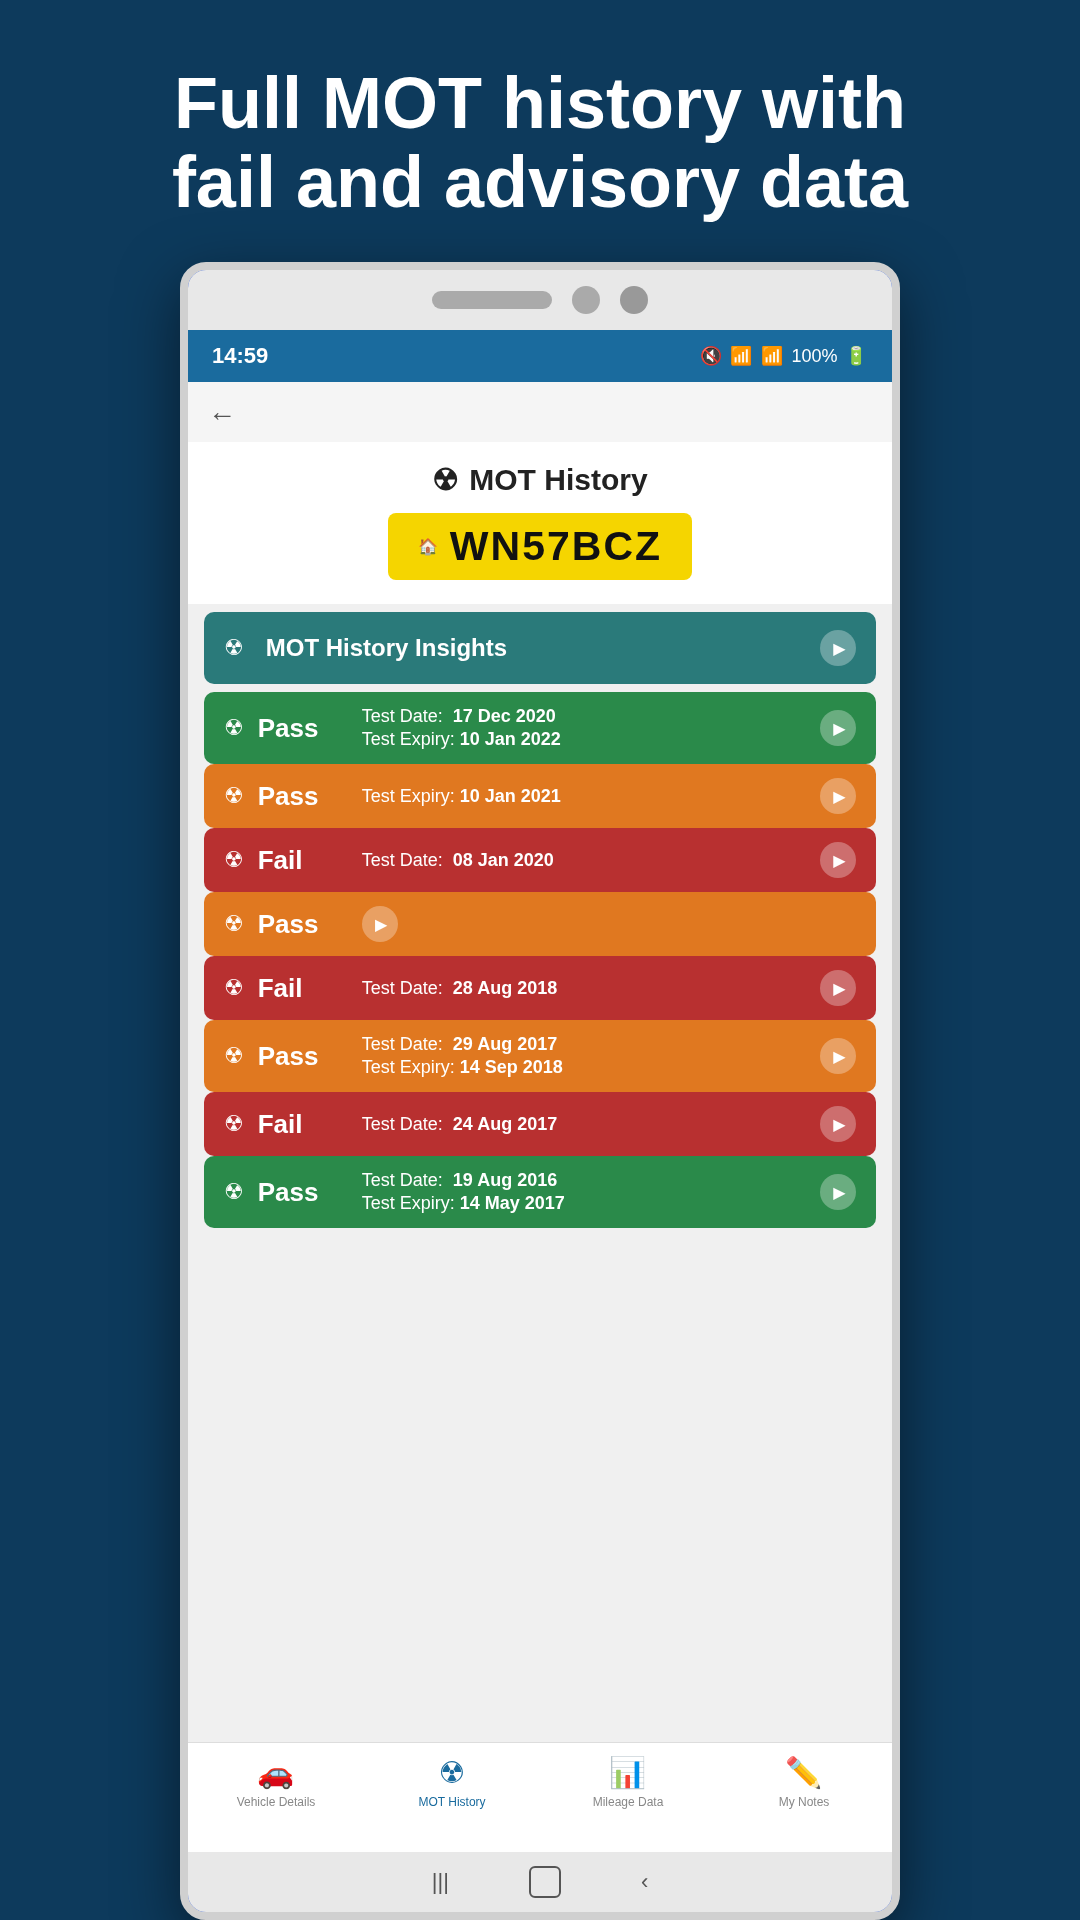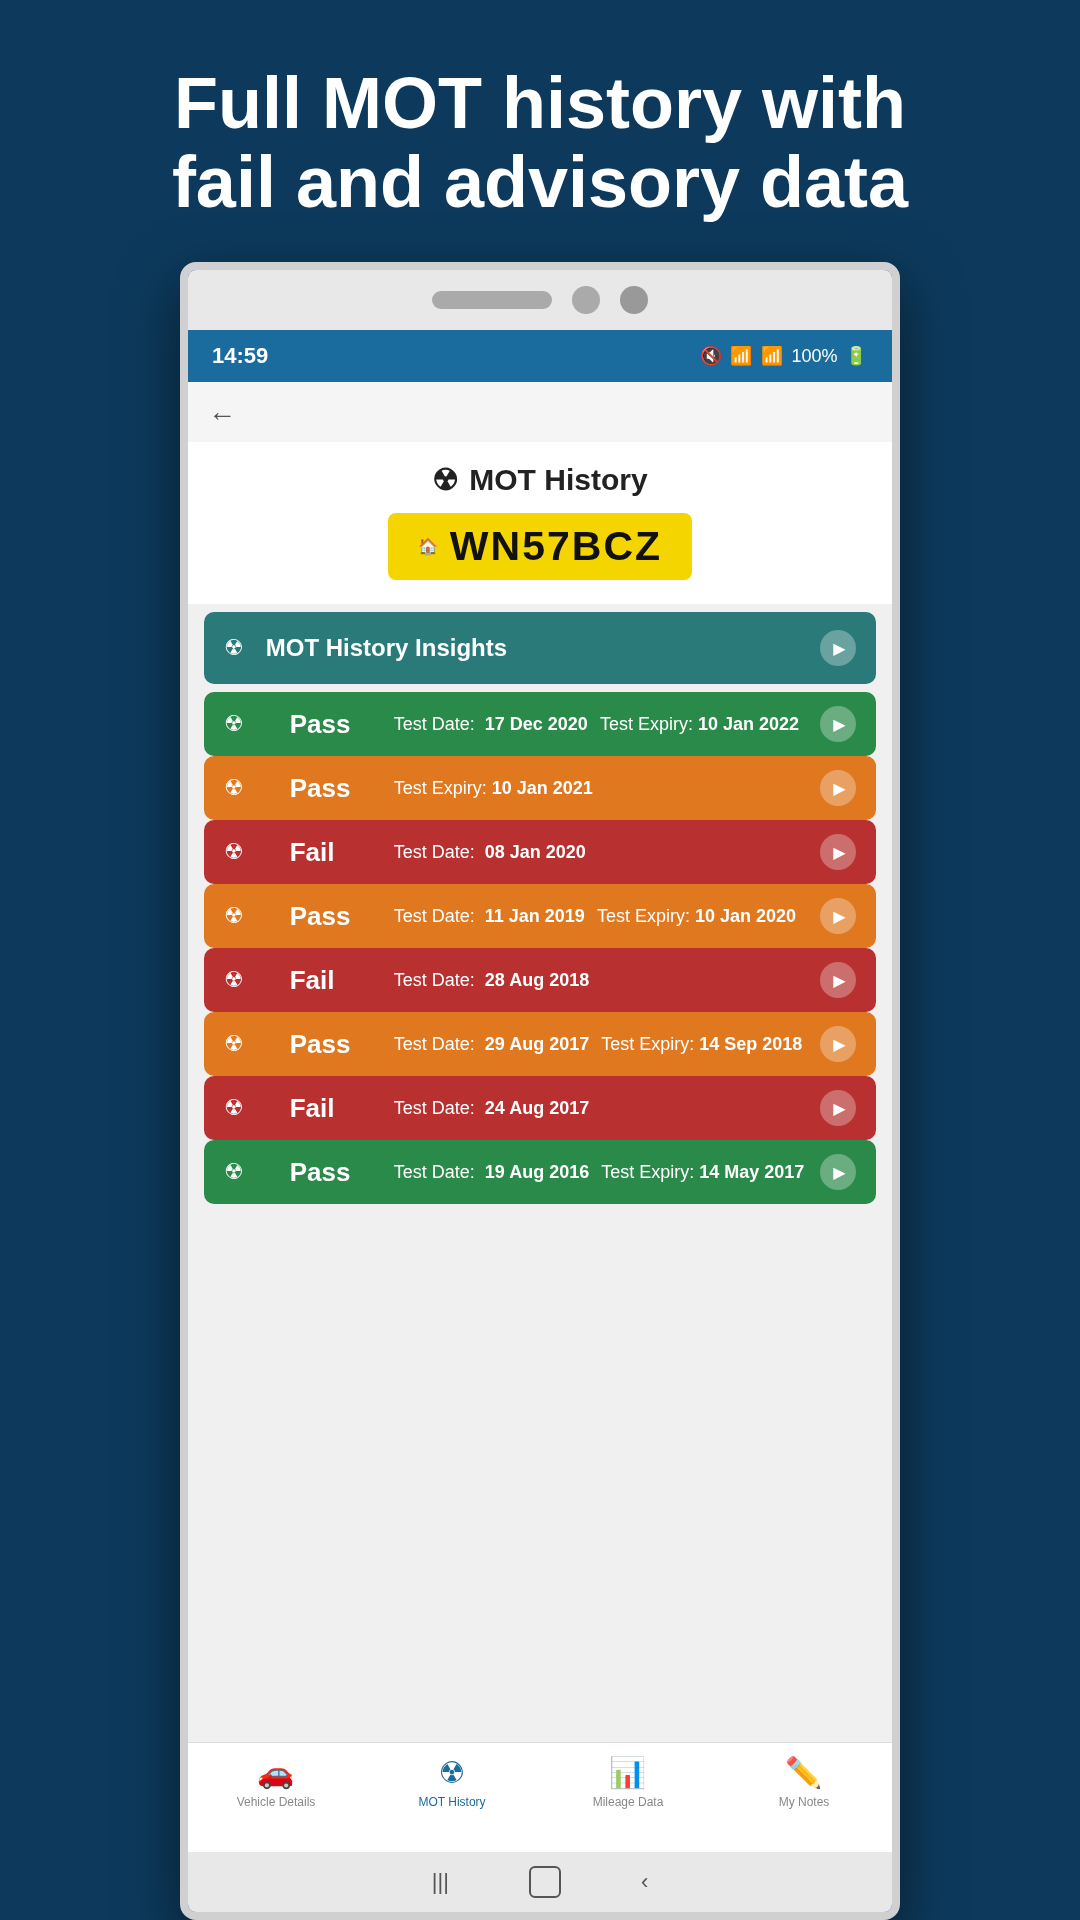--- a/index.html
+++ b/index.html
@@ -21,21 +21,21 @@
       font-weight: 900;
       text-align: center;
       padding: 64px 60px 40px 60px;
       line-height: 1.1;
     }
 
     .phone-container {
       width: 720px;
       height: 1812px;
       background: #1d4ed8;
-      border-radius: 16px;
+      border-radius: 26px;
       border: 8px solid #d0d0d0;
       box-shadow: 0 20px 60px rgba(0,0,0,0.5);
       position: relative;
       display: flex;
       flex-direction: column;
       overflow: hidden;
     }
 
     
     .phone-top-bar {
@@ -202,27 +202,27 @@
 
     .mot-row.pass-green { background: #2a8a4a; }
     .mot-row.pass-orange { background: #e07820; }
     .mot-row.fail-red { background: #b83030; }
 
     .mot-status {
       color: white;
       font-size: 26px;
       font-weight: bold;
       min-width: 90px;
-      margin-left: 32px;
     }
 
     .mot-dates {
       flex: 1;
       display: flex;
-      gap: 12px;
+      flex-direction: column;
+      gap: 2px;
     }
 
     .mot-date-line {
       color: white;
       font-size: 18px;
     }
 
     .mot-date-line span {
       font-weight: bold;
     }
@@ -395,24 +395,20 @@
             <div class="mot-dates">
               <div class="mot-date-line">Test Date: &nbsp;<span>08 Jan 2020</span></div>
             </div>
             <div class="play-btn">
               <span class="play-icon">▶</span>
             </div>
           </div>
           <div class="mot-row pass-orange">
             <span class="rad-icon">☢</span>
             <span class="mot-status">Pass</span>
-            <div class="mot-dates">
-              <div class="mot-date-line">Test Date: &nbsp;<span>11 Jan 2019</span></div>
-              <div class="mot-date-line">Test Expiry: <span>10 Jan 2020</span></div>
-            </div>
             <div class="play-btn">
               <span class="play-icon">▶</span>
             </div>
           </div>
           <div class="mot-row fail-red">
             <span class="rad-icon">☢</span>
             <span class="mot-status">Fail</span>
             <div class="mot-dates">
               <div class="mot-date-line">Test Date: &nbsp;<span>28 Aug 2018</span></div>
             </div>

